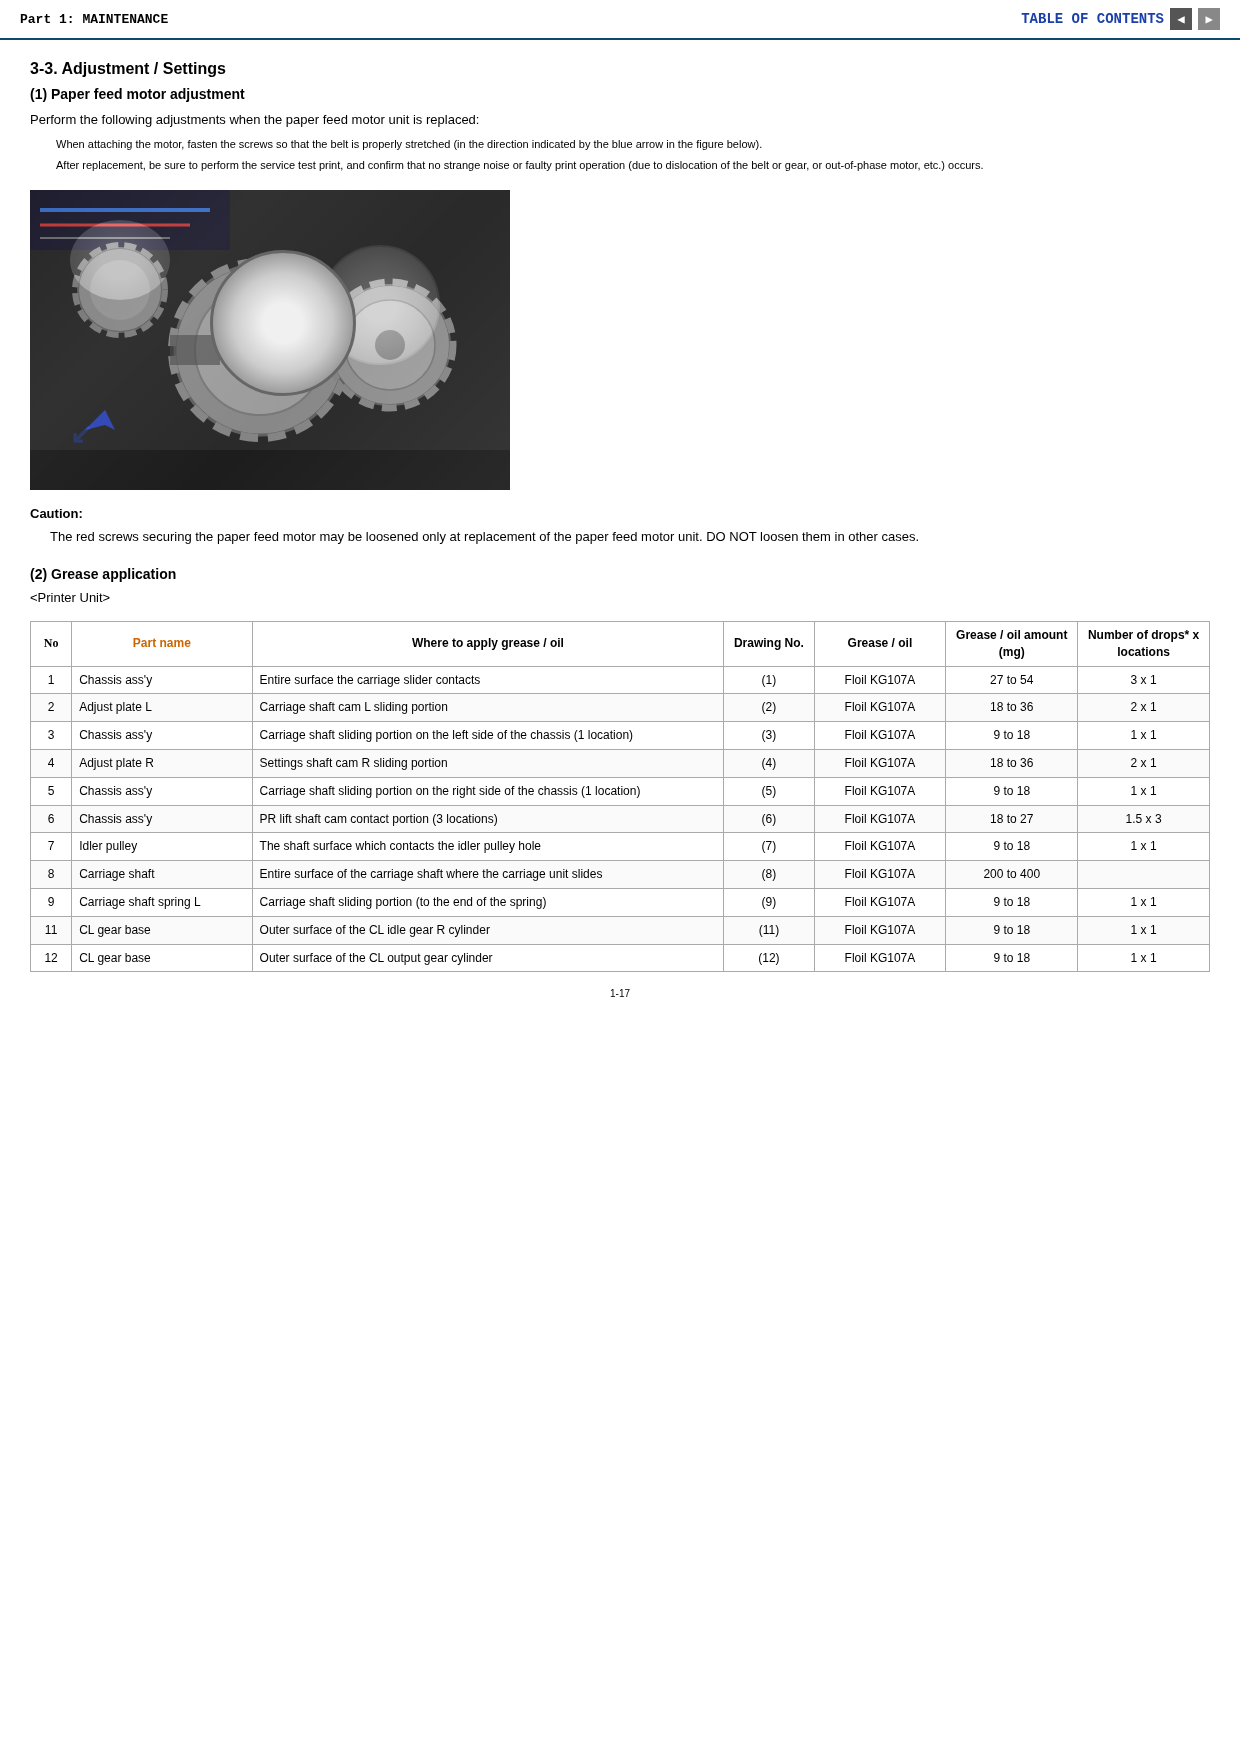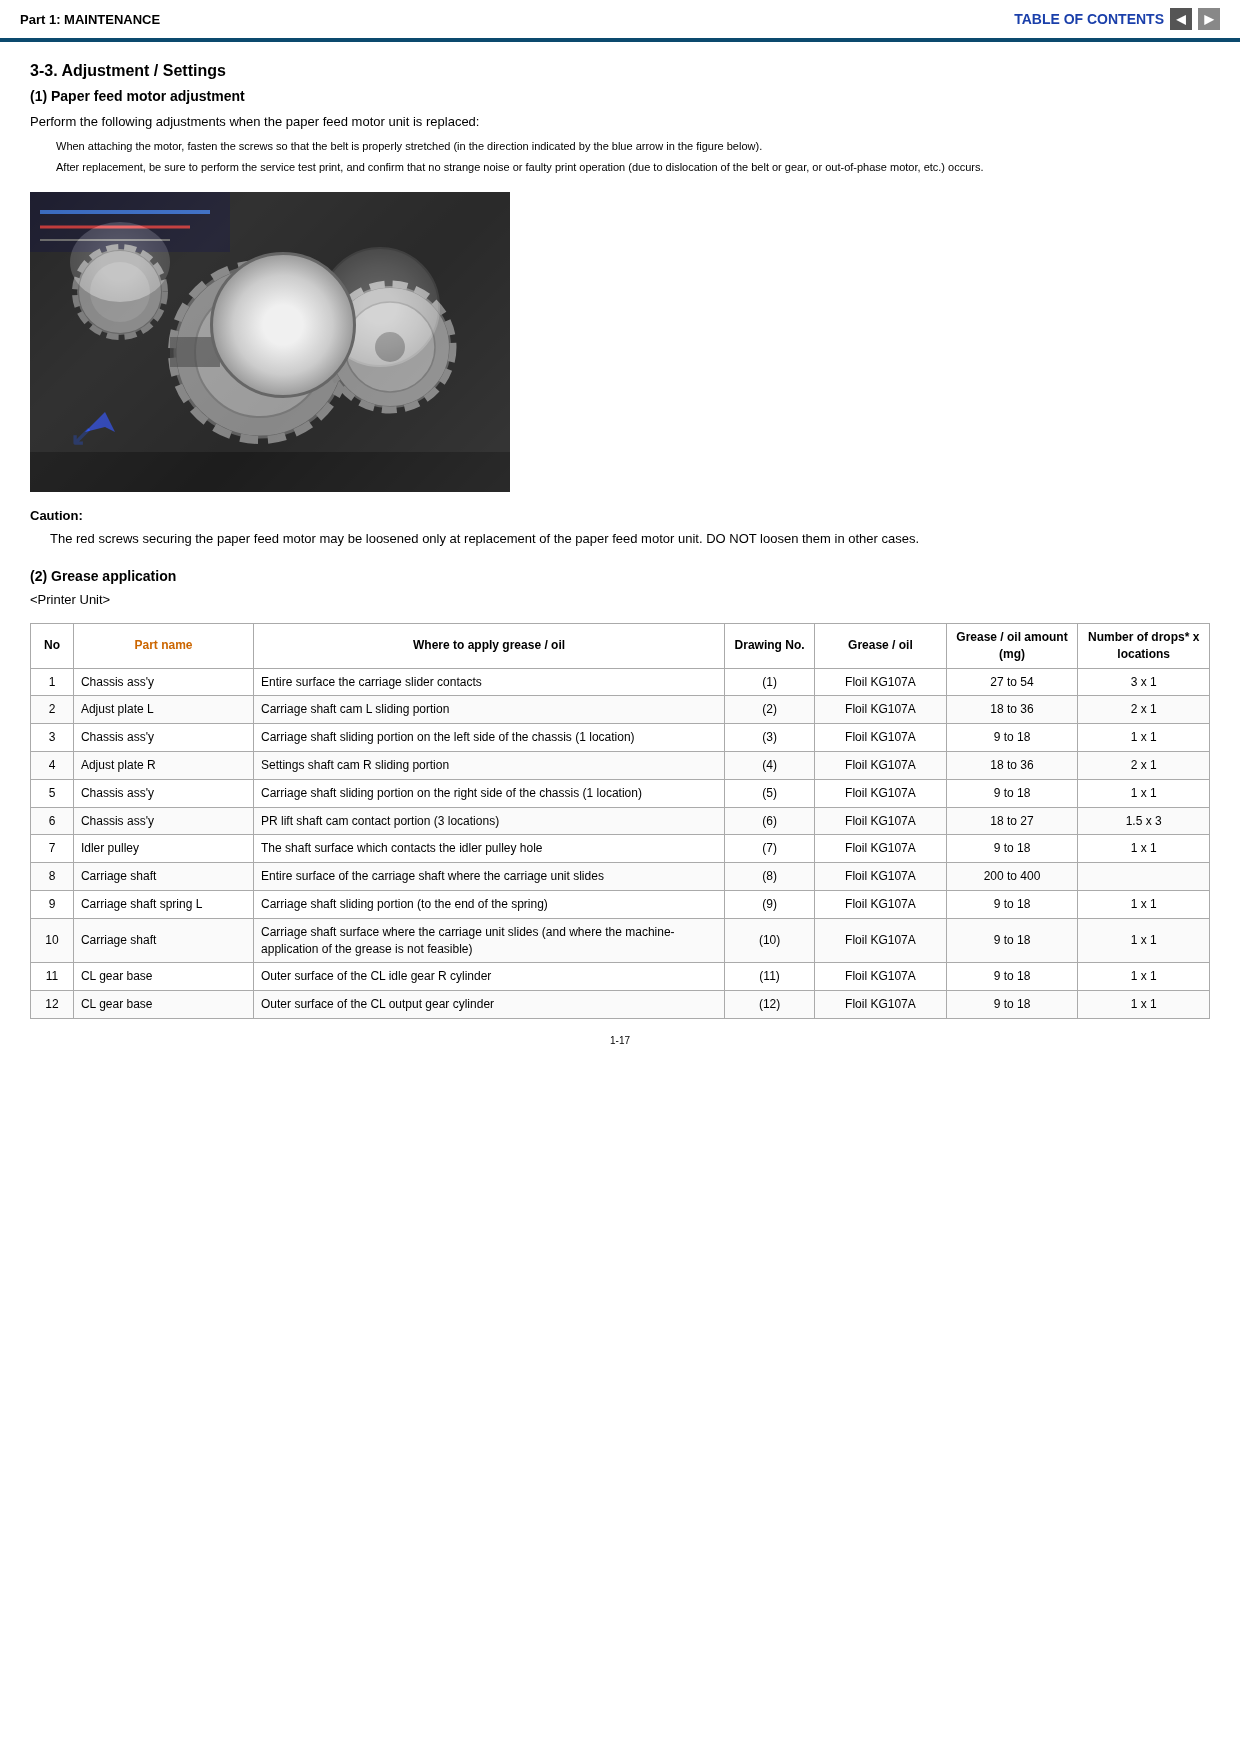--- a/index.html
+++ b/index.html
@@ -10,22 +10,23 @@
       background: #fff;
       width: 1240px;
       min-height: 1754px;
       padding: 0;
     }
     .header {
       display: flex;
       justify-content: space-between;
       align-items: center;
       padding: 8px 20px;
-      border-bottom: 4px solid #0c4a6e;
+      border-bottom: 2px solid #0c4a6e;
       margin-bottom: 10px;
+      font-family: Liberation Mono, monospace;
     }
     .header-left {
       font-size: 13px;
       font-weight: bold;
     }
     .header-right {
       display: flex;
       align-items: center;
       gap: 6px;
       justify-content: space-between;
@@ -150,21 +151,21 @@
       background: #fff;
       font-weight: bold;
       text-align: center;
     }
     td:first-child {
       text-align: center;
     }
     td:nth-child(4), td:nth-child(5), td:nth-child(6), td:nth-child(7) {
       text-align: center;
     }
-    .col-no { width: 28px; }
+    .col-no { width: 28px; font-family: Liberation Serif, serif; }
     .col-part { width: 130px; }
     .col-where { width: 340px; }
     .col-drawing { width: 65px; }
     .col-grease { width: 95px; }
     .col-amount { width: 95px; }
     .col-drops { width: 95px; }
     tr:nth-child(even) { background: #fafafa; }
     .footer-page {
       text-align: center;
       margin-top: 16px;
@@ -336,29 +337,20 @@
           <tr>
             <td>9</td>
             <td style="font-weight: normal;">Carriage shaft spring L</td>
             <td>Carriage shaft sliding portion (to the end of the spring)</td>
             <td>(9)</td>
             <td>Floil KG107A</td>
             <td>9 to 18</td>
             <td>1 x 1</td>
           </tr>
           <tr>
-            <td>10</td>
-            <td style="font-weight: normal;">Carriage shaft</td>
-            <td>Carriage shaft surface where the carriage unit slides (and where the machine-application of the grease is not feasible)</td>
-            <td>(10)</td>
-            <td>Floil KG107A</td>
-            <td>9 to 18</td>
-            <td>1 x 1</td>
-          </tr>
-          <tr>
             <td>11</td>
             <td style="font-weight: normal;">CL gear base</td>
             <td>Outer surface of the CL idle gear R cylinder</td>
             <td>(11)</td>
             <td>Floil KG107A</td>
             <td>9 to 18</td>
             <td>1 x 1</td>
           </tr>
           <tr>
             <td>12</td>

